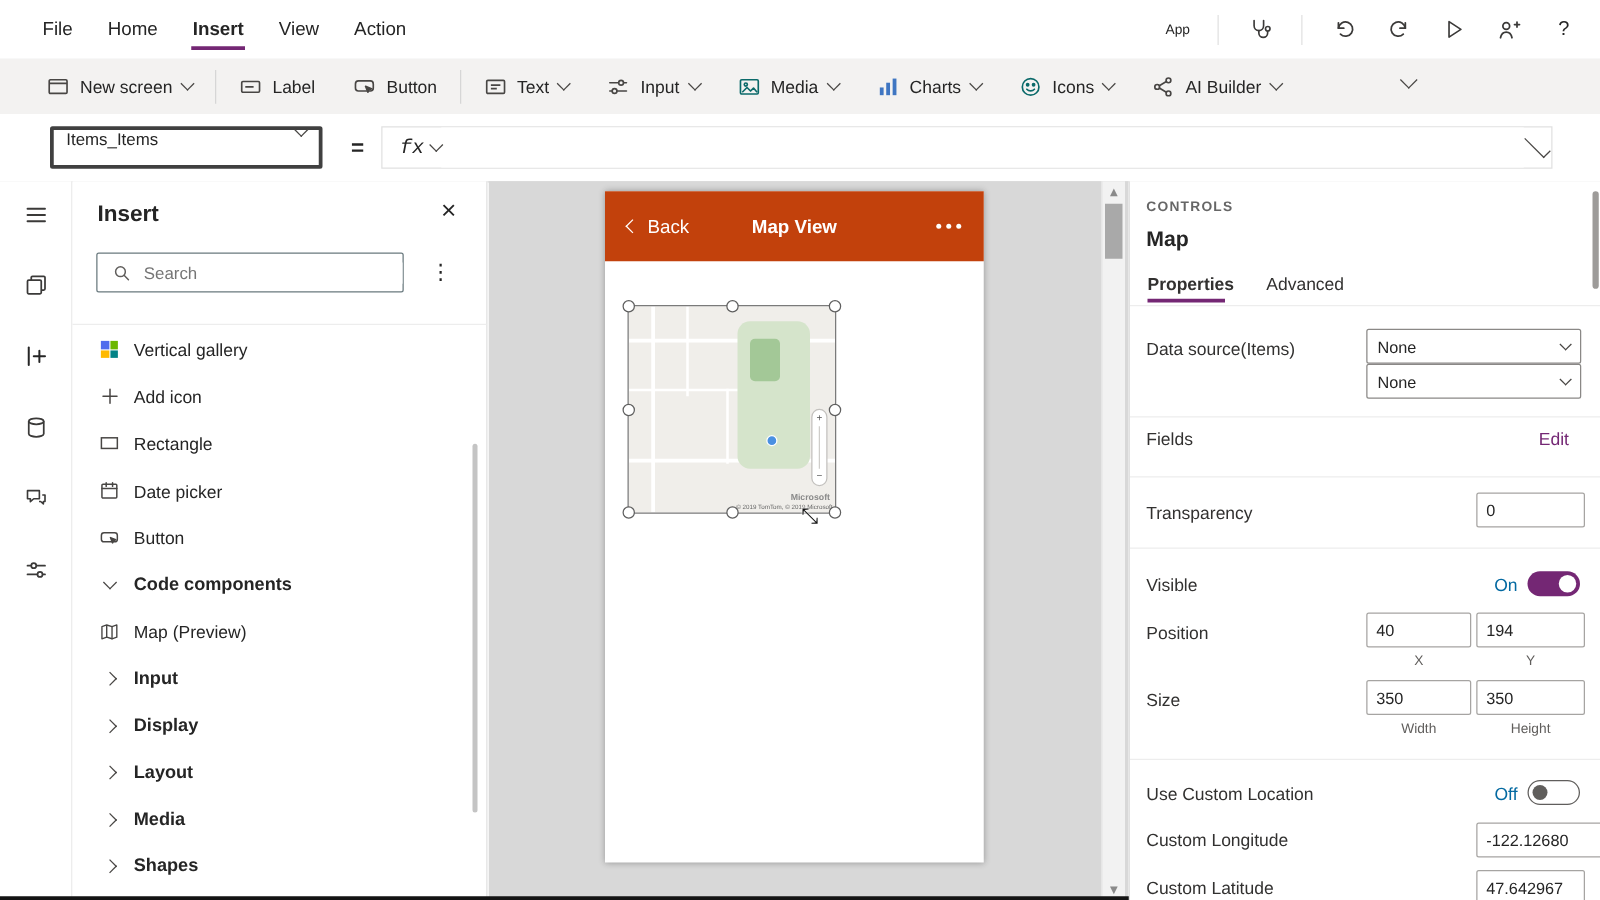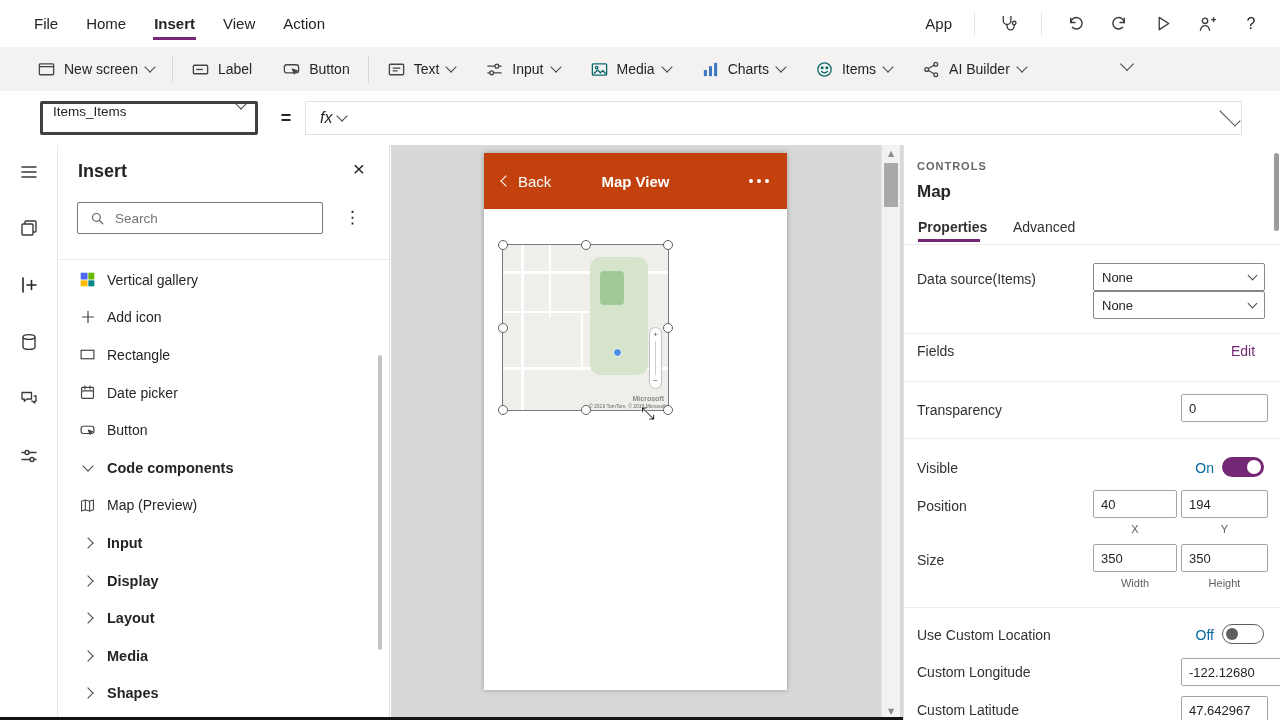--- a/index.html
+++ b/index.html
@@ -18,42 +18,42 @@
   
   .topbar{position:absolute;top:0;left:0;right:0;height:47px;background:#fff;
           border-bottom:1px solid #ececec;display:flex;align-items:center;}
   .menu{display:flex;margin-left:20px;height:100%;}
   .menu-item{position:relative;padding:0 14px;font-size:15px;line-height:47px;cursor:default;}
   .menu-item.active{font-weight:700;}
   .menu-item.active::after{content:"";position:absolute;left:13px;right:13px;bottom:7px;
           height:3px;background:#742774;}
   .top-right{position:absolute;right:18px;top:0;height:100%;display:flex;align-items:center;gap:22px;}
   .top-right .tdiv{width:1px;height:24px;background:#e1e1e1;}
-  .app-label{font-size:15px;}
+  .app-label{font-size:11px;}
   .ticon{display:flex;align-items:center;justify-content:center;width:22px;height:22px;}
   .help-q{font-size:16px;color:#252525;}
 
   
   .ribbon{position:absolute;top:47px;left:0;right:0;height:44px;background:#f3f2f1;
           border-bottom:1px solid #e3e3e3;display:flex;align-items:center;padding-left:22px;}
   .rb-item{display:flex;align-items:center;gap:8px;padding:0 15px;font-size:14px;height:100%;}
   .rb-div{width:1px;height:27px;background:#d6d6d6;margin:0 3px;}
   .rb-collapse{position:absolute;left:1122px;top:16px;}
 
   
   .formulabar{position:absolute;top:91px;left:0;right:0;height:54px;background:#fff;
           border-bottom:1px solid #dcdcdc;}
   .prop-dd{position:absolute;left:40px;top:10px;width:218px;height:34px;border:3px solid #404040;
           border-radius:2px;display:flex;align-items:flex-start;padding:0 10px;font-size:13.5px;box-sizing:border-box;}
   .prop-dd .chev{margin-left:auto;}
   .equals{position:absolute;left:272px;top:0;width:28px;line-height:54px;text-align:center;
           font-size:18px;font-weight:700;}
   .fx-box{position:absolute;left:305px;right:38px;top:10px;height:34px;border:1px solid #e1e1e1;
           display:flex;align-items:center;box-sizing:border-box;background:#fff;}
-  .fx-label{font-family:Liberation Sans, sans-serif;font-style:italic;font-size:16px;padding:0 6px 0 14px;text-align:center;}
+  .fx-label{font-family:Liberation Mono, monospace;font-style:italic;font-size:16px;padding:0 6px 0 14px;text-align:center;}
   .fx-box input{flex:1;border:none;outline:none;font-size:13px;height:100%;padding:0 8px;}
   .fx-chev{padding-right:14px;}
 
   
   .rail{position:absolute;left:0;top:145px;bottom:0;width:57px;background:#fff;
         border-right:1px solid #e8e8e8;}
   .rail-item{position:absolute;left:17px;width:24px;height:24px;display:flex;
         align-items:center;justify-content:center;}
 
   
@@ -262,21 +262,21 @@
       <span>Charts</span>
       <span class="chev down"></span>
     </div>
     <div class="rb-item">
       <svg width="19" height="19" viewBox="0 0 20 20" fill="none" stroke="#0b6a6a" stroke-width="1.4" stroke-linecap="round">
         <circle cx="10" cy="10" r="7"></circle>
           <circle cx="7.5" cy="8.2" r=".9" fill="#0b6a6a"></circle>
           <circle cx="12.5" cy="8.2" r=".9" fill="#0b6a6a"></circle>
           <path d="M6.8 12a4.3 4.3 0 0 0 6.4 0"></path>
       </svg>
-      <span>Items</span>
+      <span>Icons</span>
       <span class="chev down"></span>
     </div>
     <div class="rb-item">
       <svg width="19" height="19" viewBox="0 0 20 20" fill="none" stroke="#484644" stroke-width="1.4" stroke-linecap="round">
         <circle cx="5" cy="10" r="2"></circle>
           <circle cx="14.5" cy="4.5" r="2"></circle>
           <circle cx="14.5" cy="15.5" r="2"></circle>
           <path d="M6.8 9l5.9-3.5M6.8 11l5.9 3.5"></path>
       </svg>
       <span>AI Builder</span>

